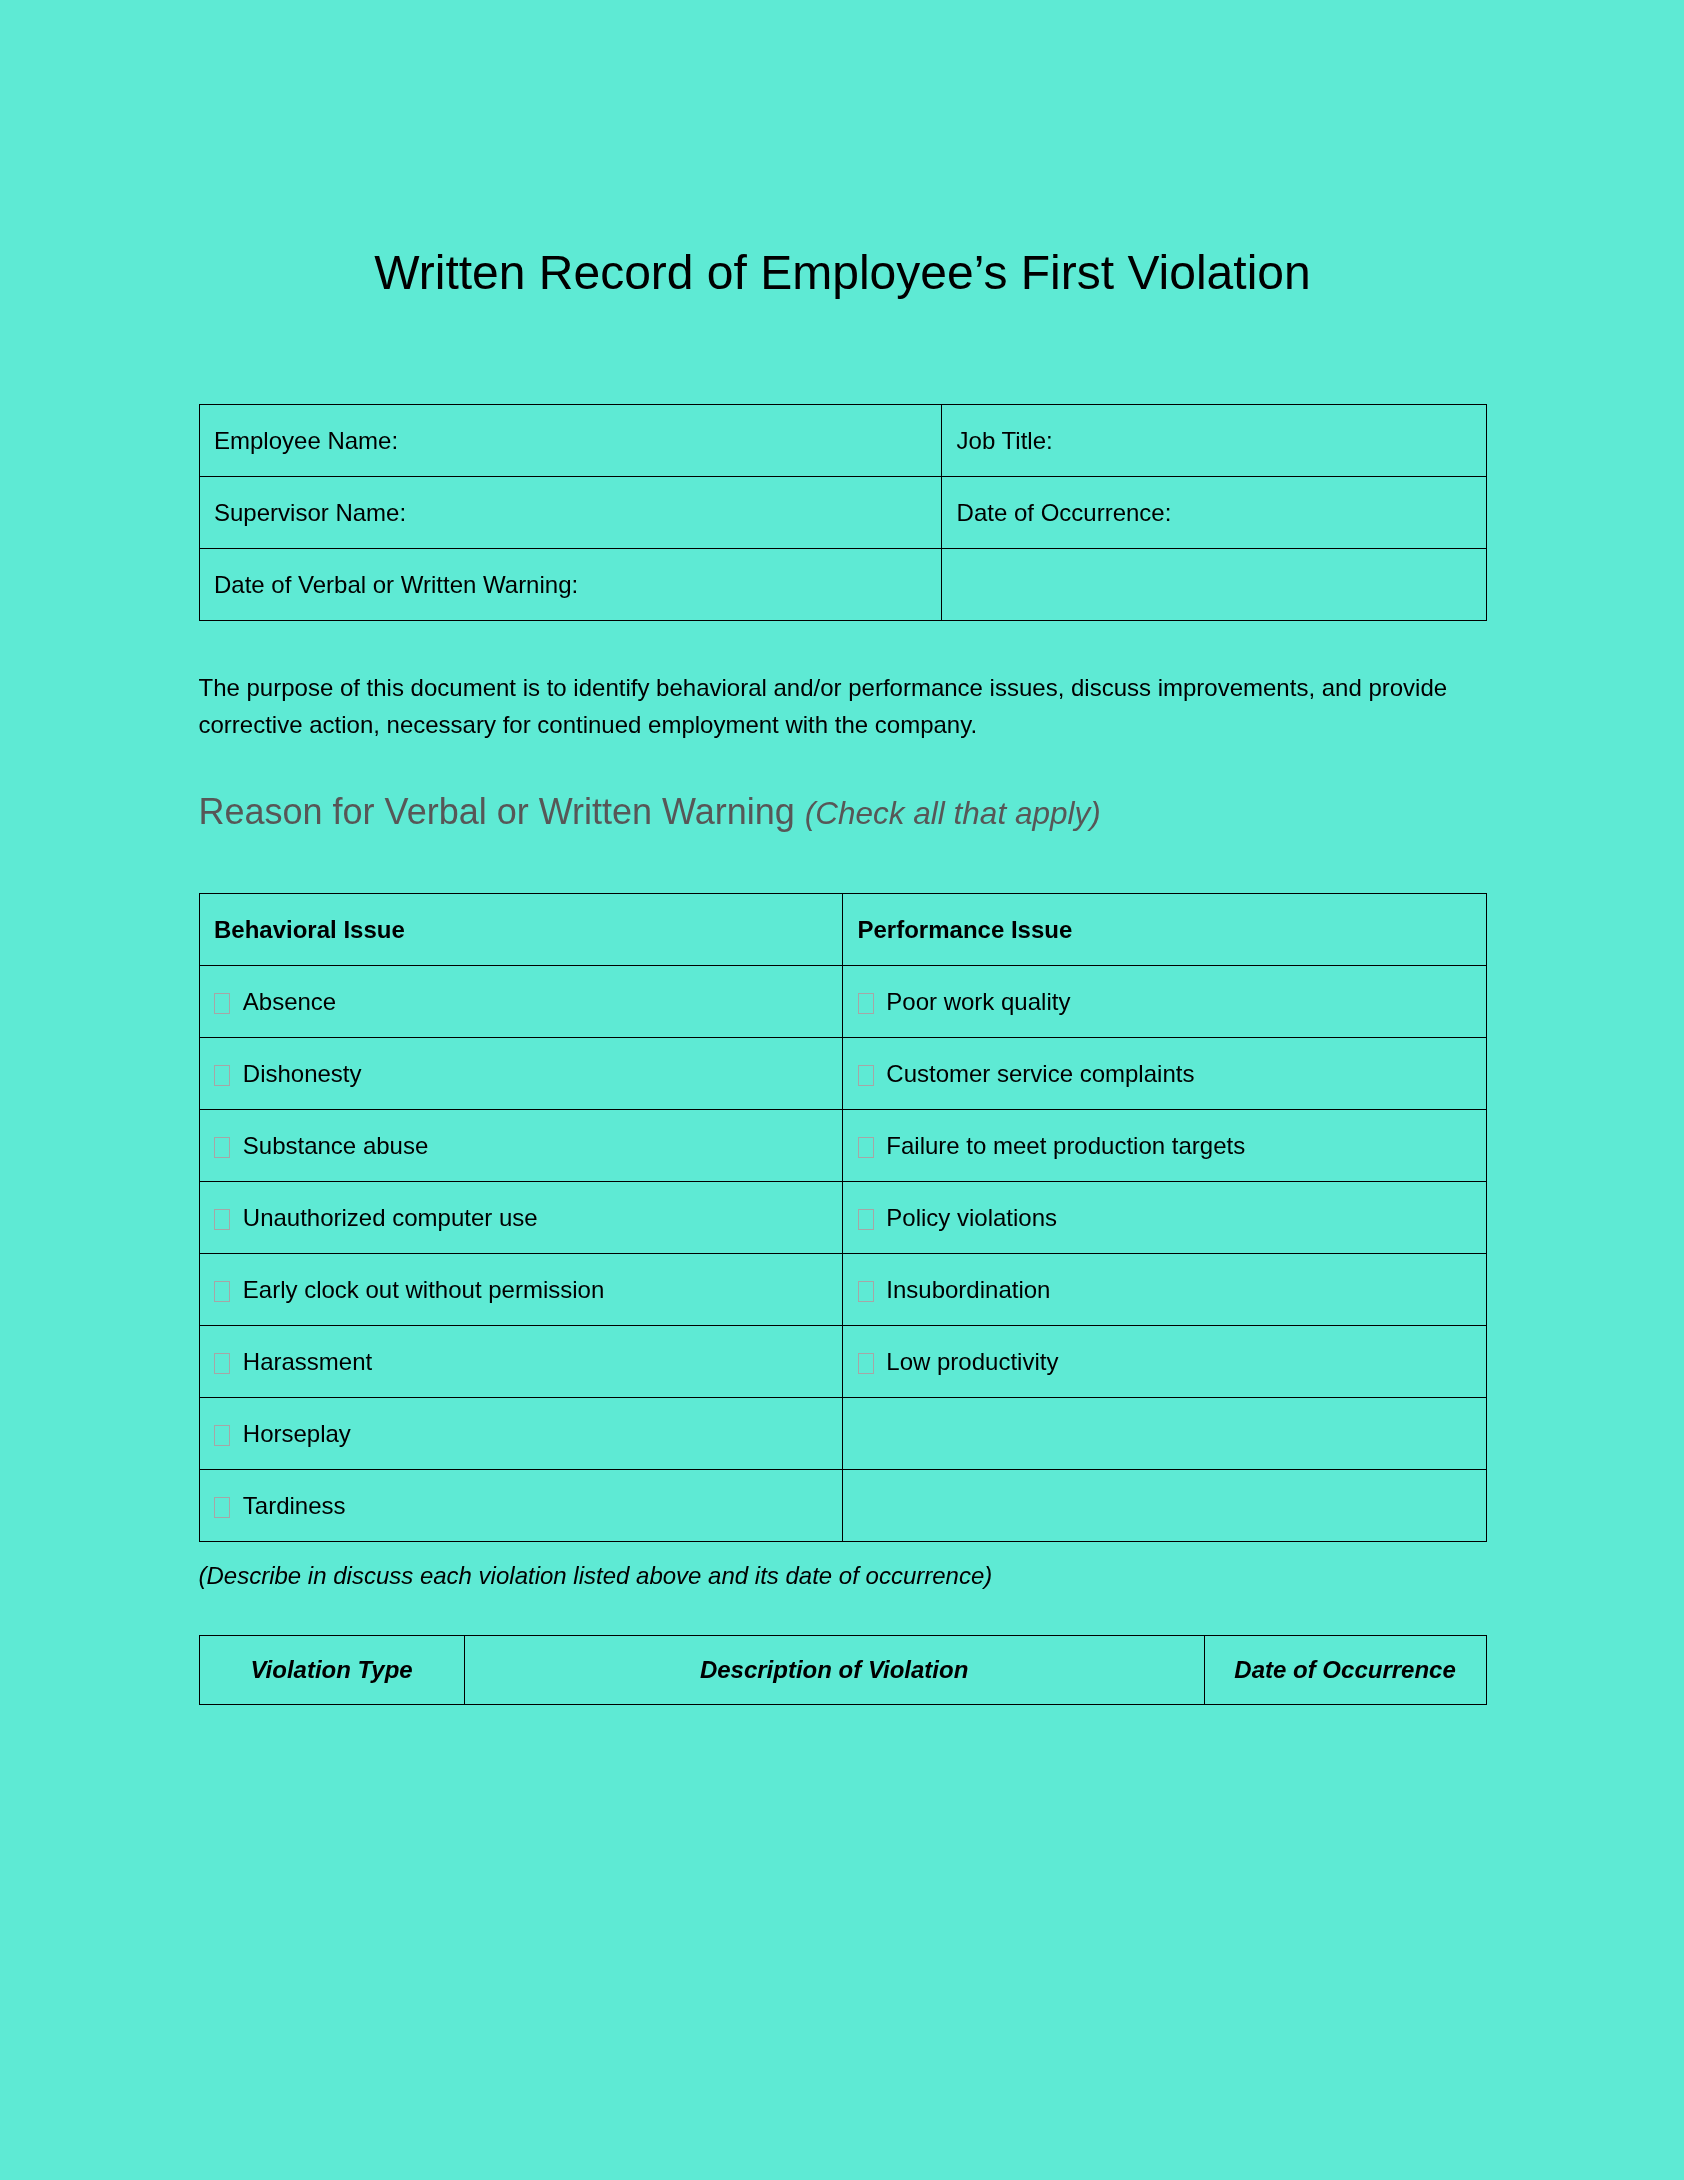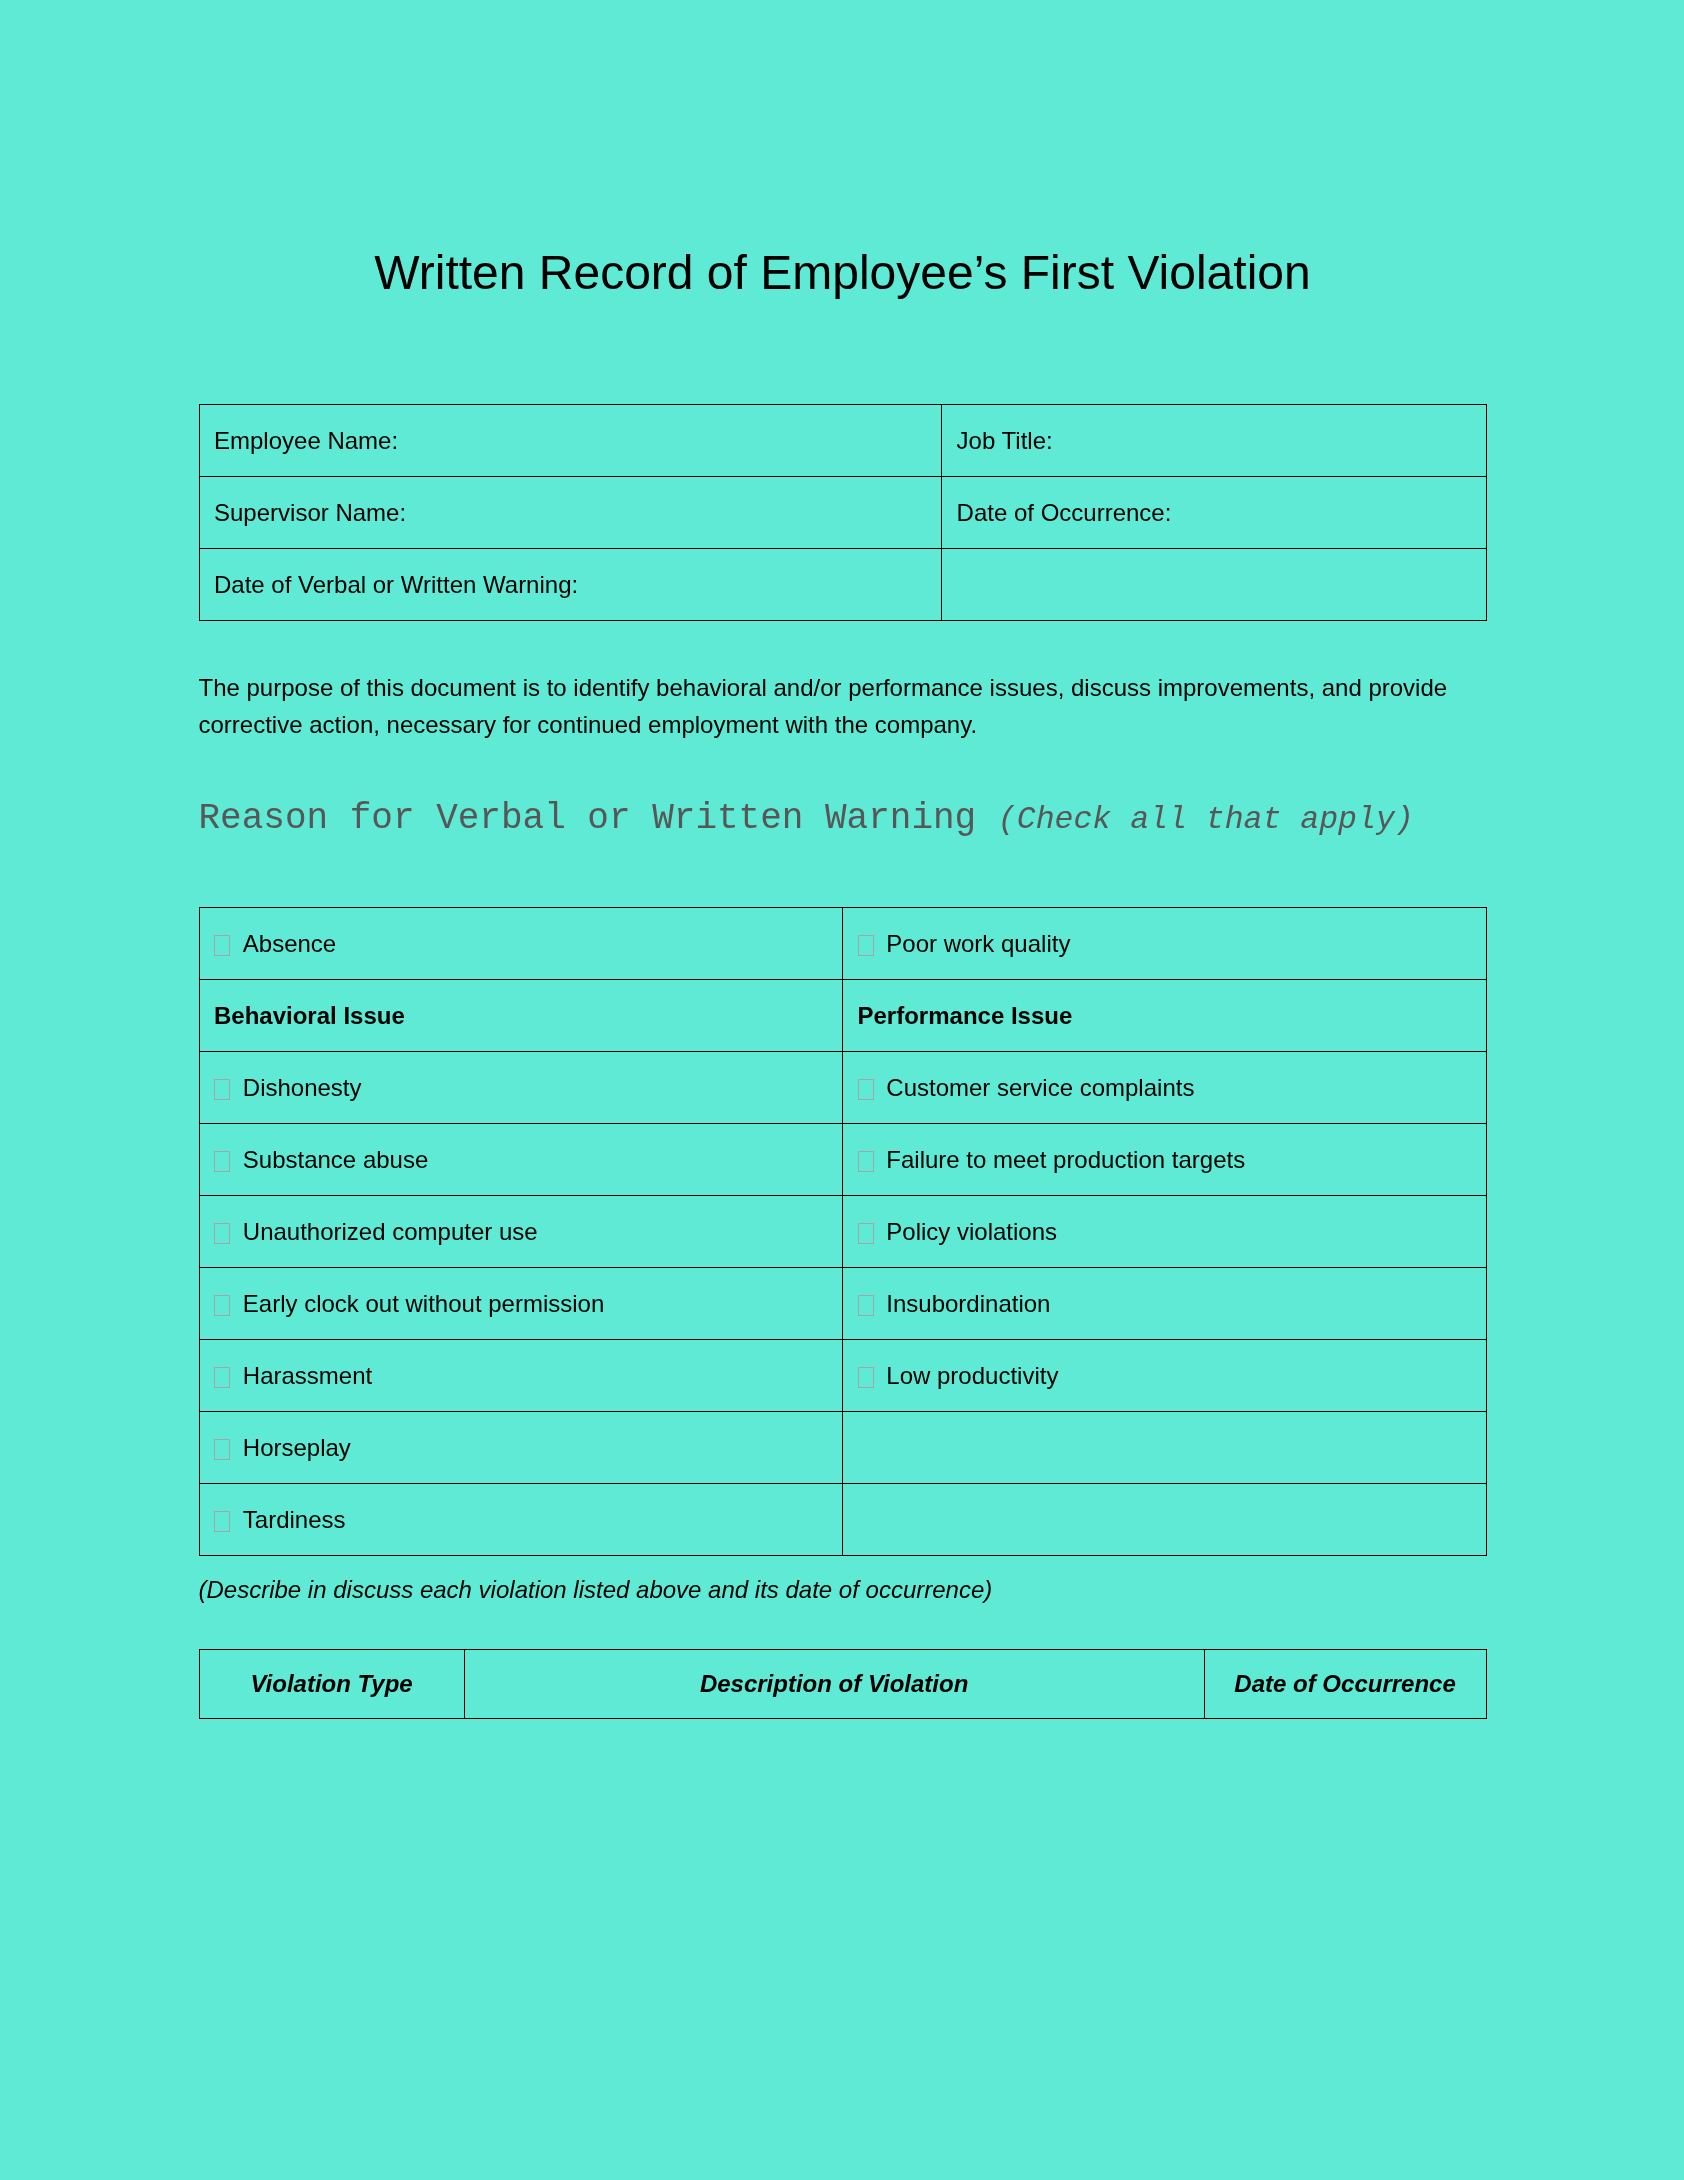--- a/index.html
+++ b/index.html
@@ -44,24 +44,23 @@
     margin: 0;
     margin-top: 48px;
     font-size: 24px;
     line-height: 37px;
   }
 
   .section-heading {
     margin: 0;
     margin-top: 44px;
     font-size: 36px;
-    line-height: 64px;
+    line-height: 49px;
     font-weight: 400;
     color: #575757;
-    font-family: Liberation Mono, monospace;
   }
   .section-heading .note {
     font-style: italic;
     font-size: 31.5px;
     color: #575757;
   }
 
   .reason-table { margin-top: 55px; }
   .reason-table th { font-weight: 700; }
   .reason-table .col-half { width: 50%; }
@@ -132,26 +131,26 @@
 
     <h2 class="section-heading"><span>Reason for Verbal or Written Warning</span> <span class="note">(Check all that apply)</span></h2>
 
     <table class="reason-table">
       <colgroup>
           <col class="col-half">
           <col class="col-half">
         </colgroup>
       <tbody>
         <tr>
+          <th>Behavioral Issue</th>
+          <th>Performance Issue</th>
+        </tr>
+        <tr>
           <td><span class="checkbox"></span><span>Absence</span></td>
           <td><span class="checkbox"></span><span>Poor work quality</span></td>
-        </tr>
-        <tr>
-          <th>Behavioral Issue</th>
-          <th>Performance Issue</th>
         </tr>
         <tr>
           <td><span class="checkbox"></span><span>Dishonesty</span></td>
           <td><span class="checkbox"></span><span>Customer service complaints</span></td>
         </tr>
         <tr>
           <td><span class="checkbox"></span><span>Substance abuse</span></td>
           <td><span class="checkbox"></span><span>Failure to meet production targets</span></td>
         </tr>
         <tr>

